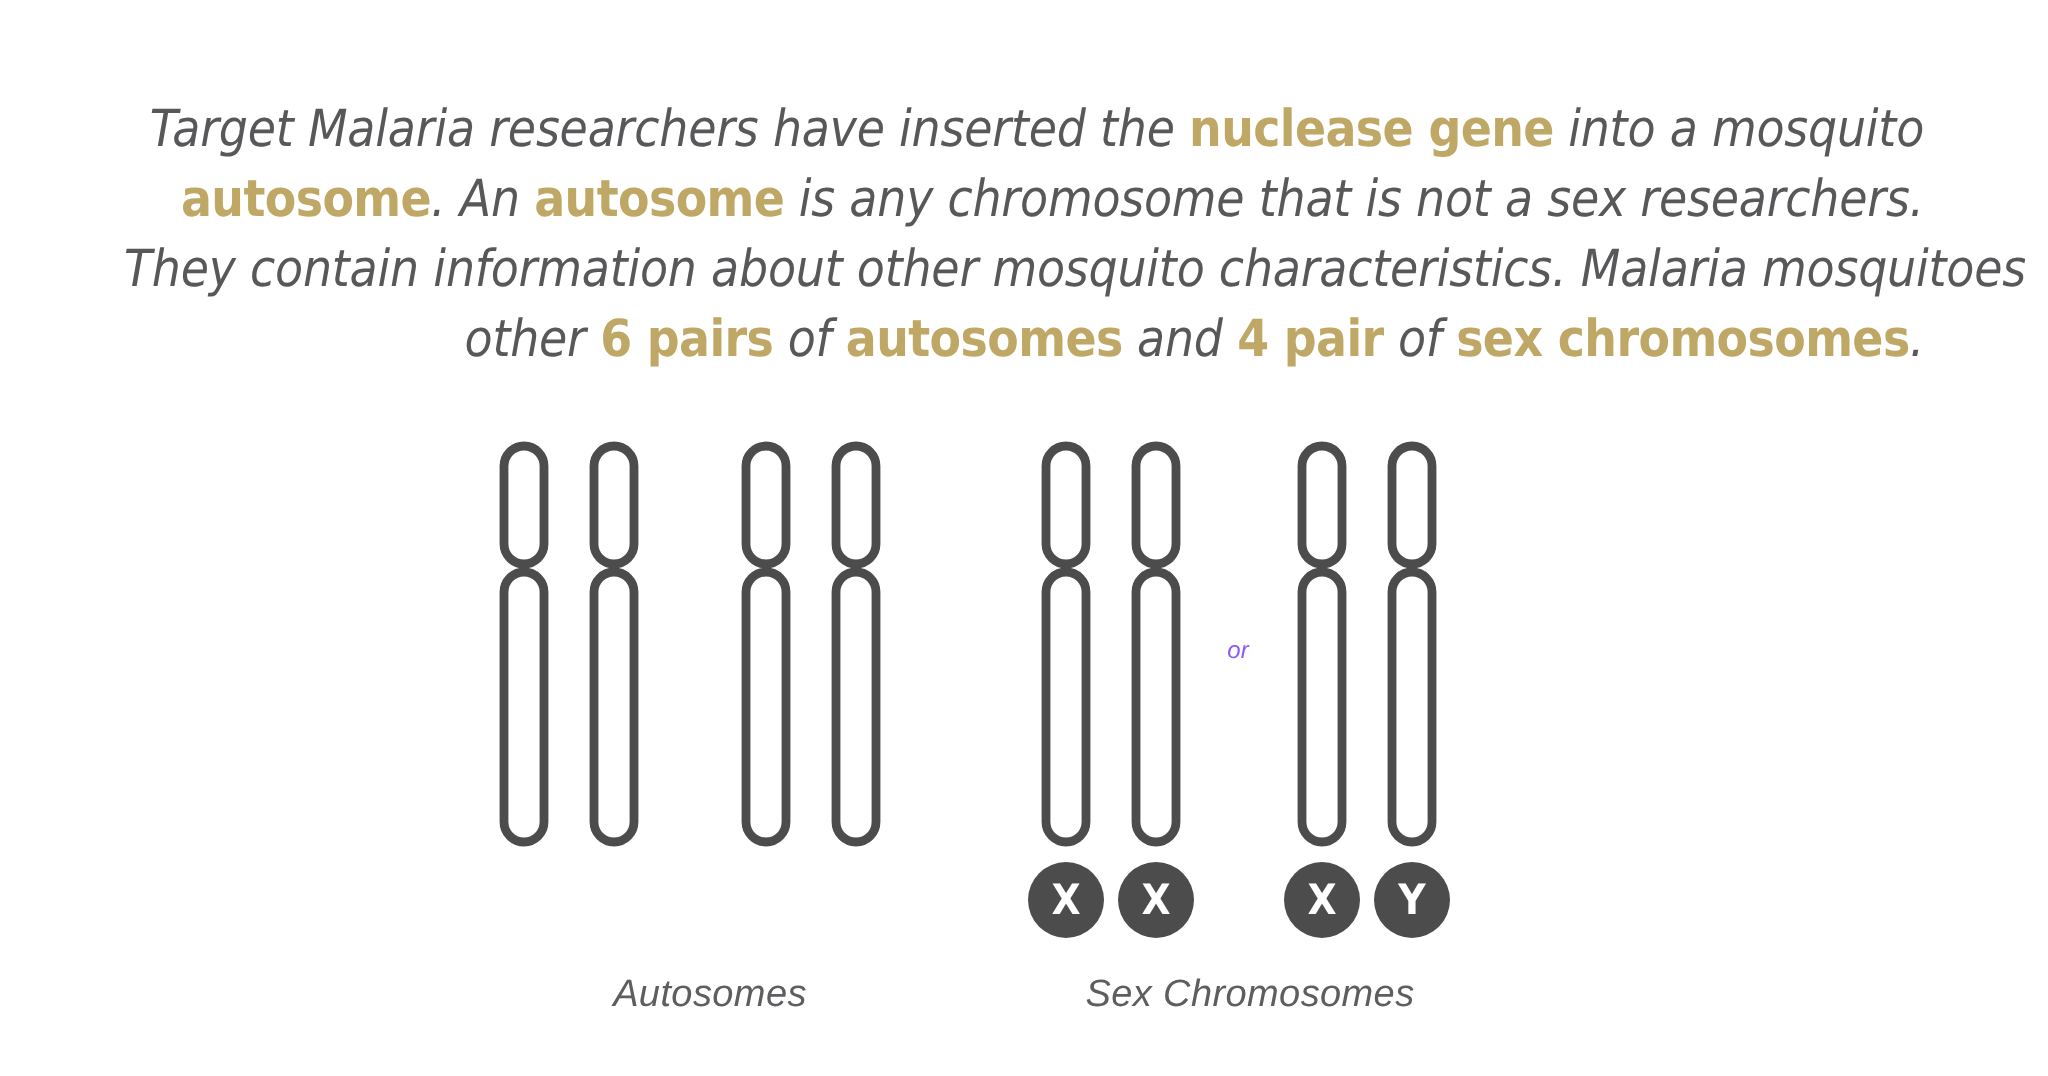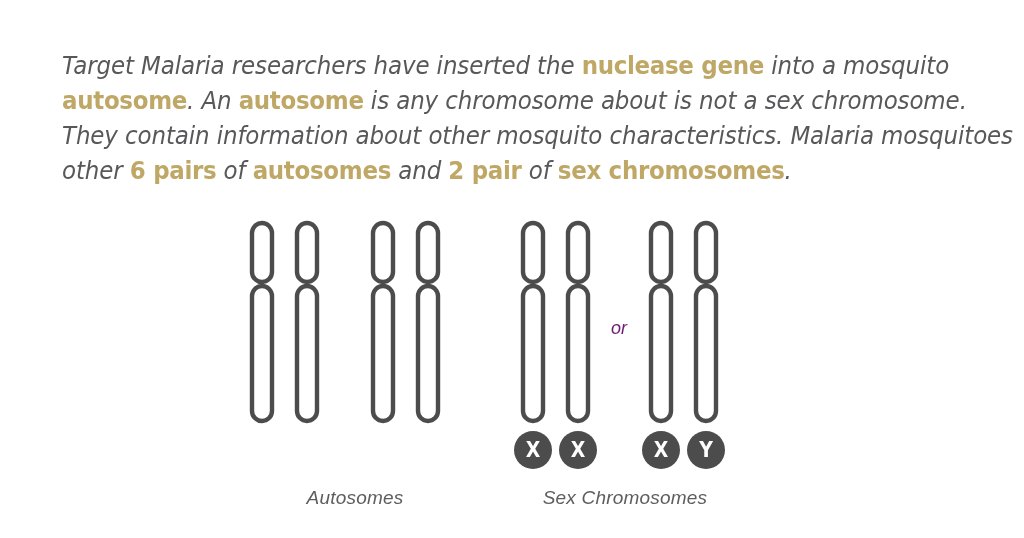--- a/index.html
+++ b/index.html
@@ -18,21 +18,21 @@
     background: #ffffff;
     overflow: hidden;
   }
 
   
   #caption {
     position: absolute;
     left: 62px;
     top: 48px;
     width: 900px;
-    text-align: left;
+    text-align: right;
     font-family: "DejaVu Sans Condensed", "Liberation Sans Narrow", "Liberation Sans", sans-serif;
     font-style: italic;
     font-size: 25.5px;
     line-height: 35px;
     color: #58585a;
     letter-spacing: -0.1px;
     font-stretch: condensed;
   }
   #caption .ln {
     display: block;
@@ -77,22 +77,22 @@
   }
 
   #or-text {
     position: absolute;
     left: 598px;
     top: 318px;
     width: 42px;
     text-align: center;
     font-family: "Liberation Sans", "DejaVu Sans", sans-serif;
     font-style: italic;
-    font-size: 18px;
-    color: #701a75;
+    font-size: 12px;
+    color: #8b5cf6;
   }
 
   .group-label {
     position: absolute;
     text-align: center;
     font-family: "Liberation Sans", "DejaVu Sans", sans-serif;
     font-style: italic;
     font-size: 19px;
     color: #5e5e60;
     letter-spacing: 0.2px;
@@ -100,23 +100,23 @@
   #label-autosomes { left: 225px; top: 487px; width: 260px; }
   #label-sex       { left: 490px; top: 487px; width: 270px; }
 </style>
 </head>
 <body>
 
 <div id="stage">
 
   <div id="caption">
     <span class="ln"><span>Target Malaria researchers have inserted the </span><span class="hl">nuclease gene</span><span> into a mosquito</span></span>
-    <span class="ln"><span class="hl">autosome</span><span>. An </span><span class="hl">autosome</span><span> is any chromosome about is not a sex chromosome.</span></span>
+    <span class="ln"><span class="hl">autosome</span><span>. An </span><span class="hl">autosome</span><span> is any chromosome that is not a sex researchers.</span></span>
     <span class="ln">They contain information about other mosquito characteristics. Malaria mosquitoes</span>
-    <span class="ln"><span>other </span><span class="hl">6 pairs</span><span> of </span><span class="hl">autosomes</span><span> and </span><span class="hl">2 pair</span><span> of </span><span class="hl">sex chromosomes</span><span>.</span></span>
+    <span class="ln"><span>other </span><span class="hl">6 pairs</span><span> of </span><span class="hl">autosomes</span><span> and </span><span class="hl">4 pair</span><span> of </span><span class="hl">sex chromosomes</span><span>.</span></span>
   </div>
 
   <div id="figure">
 
     <div class="chrom" style="left:248px; top:220px;">
       <svg width="28" height="204" viewBox="0 0 28 204" xmlns="http://www.w3.org/2000/svg" aria-hidden="true">
         <path d="M14 3 C19.5 3 24 7.5 24 13 L24 52 C24 57.5 19.5 62 14 62 C8.5 62 4 57.5 4 52 L4 13 C4 7.5 8.5 3 14 3 Z" fill="none" stroke="#4c4c4c" stroke-width="4.4" stroke-linejoin="round"></path>
         <path d="M14 66 C19.5 66 24 70.5 24 76 L24 191 C24 196.5 19.5 201 14 201 C8.5 201 4 196.5 4 191 L4 76 C4 70.5 8.5 66 14 66 Z" fill="none" stroke="#4c4c4c" stroke-width="4.4" stroke-linejoin="round"></path>
       </svg>
     </div>

